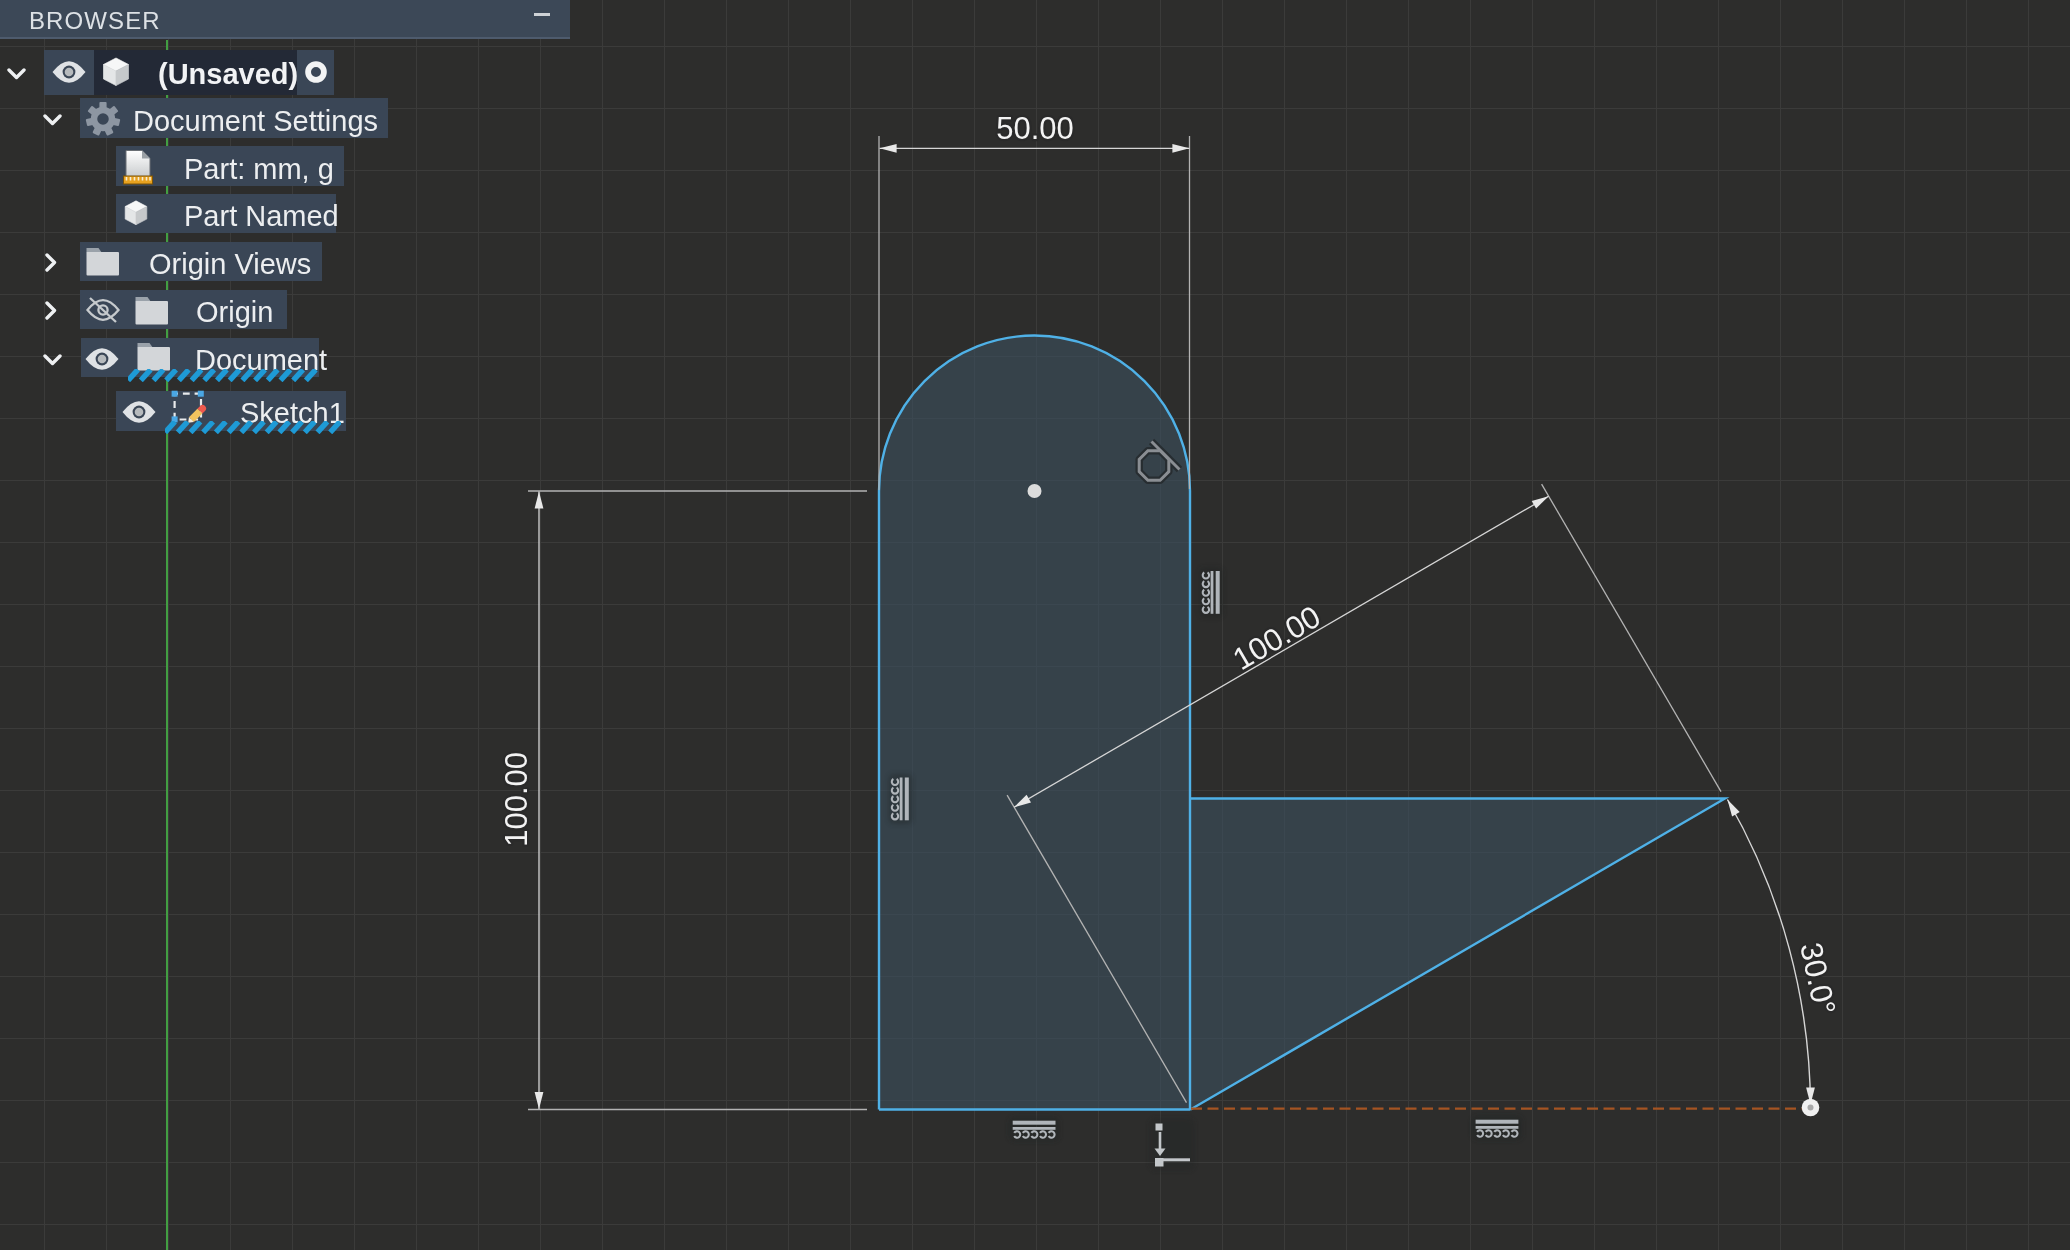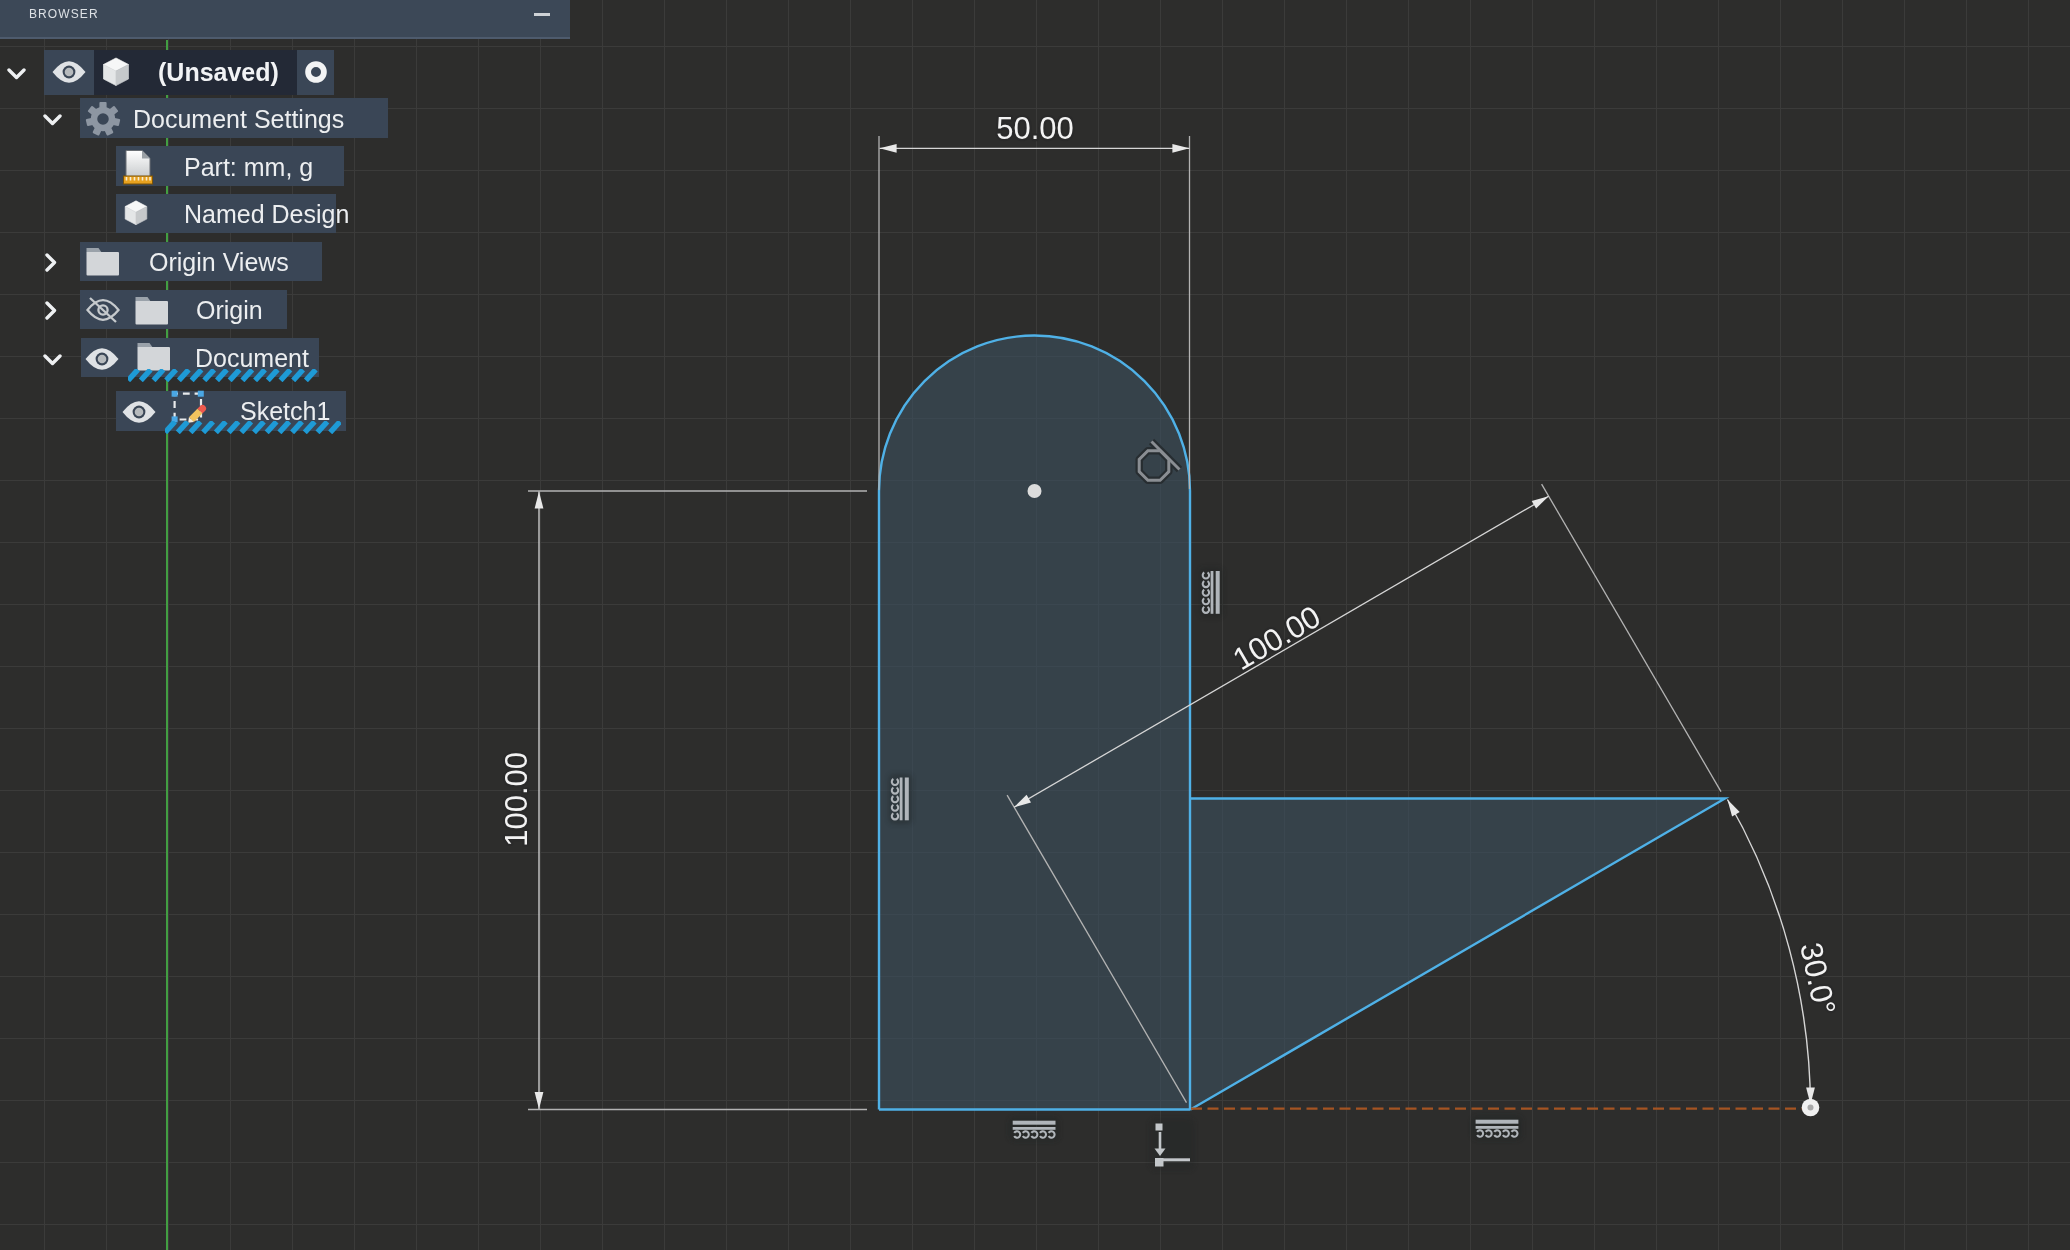--- a/index.html
+++ b/index.html
@@ -7,24 +7,24 @@
   font-family:"Liberation Sans",sans-serif;}
 #grid{position:absolute;left:0;top:0;width:2070px;height:1250px;
   background-image:
     linear-gradient(to right,#3b3b3a 0,#3b3b3a 1px,transparent 1px),
     linear-gradient(to bottom,#3b3b3a 0,#3b3b3a 1px,transparent 1px);
   background-size:62px 100%,100% 62px;
   background-position:44px 0,0 46px;}
 #green{position:absolute;left:166.3px;top:39.5px;width:2px;height:1210px;background:#429e42}
 #cnv{position:absolute;left:0;top:0}
 .box{position:absolute;background:#3a4656}
-.lbl{position:absolute;color:#eceef0;font-size:25px;white-space:nowrap}
+.lbl{position:absolute;color:#eceef0;font-size:29px;white-space:nowrap}
 .ico{position:absolute}
 #hdr{position:absolute;left:0;top:0;width:570px;height:37px;background:#3c4857;border-bottom:2.5px solid #4e5b6d}
-#hdr span{position:absolute;left:29px;top:7px;font-size:12px;letter-spacing:1.1px;color:#dde1e5}
+#hdr span{position:absolute;left:29px;top:7px;font-size:24px;letter-spacing:1.1px;color:#dde1e5}
 #hmin{position:absolute;left:534px;top:13px;width:16px;height:3.2px;background:#ced2d6}
 </style>
 </head>
 <body>
 <div id="root">
   <div id="grid"></div>
   <div id="green"></div>
   <svg id="cnv" width="2070" height="1250" viewBox="0 0 2070 1250">
     <defs>
       <filter id="bl" x="-40%" y="-40%" width="180%" height="180%">
@@ -182,21 +182,21 @@
       <path d="M3.5,27 v3.5 M7.5,27 v3.5 M11.5,27 v3.5 M15.5,27 v3.5 M19.5,27 v3.5 M23.5,27 v3.5 M27,27 v3.5" stroke="#f7ecd2" stroke-width="1.6"></path>
     </svg>
   <div class="lbl" style="left:184px;top:152.5px">Part: mm, g</div>
 
   <div class="box" style="left:116px;top:193.6px;width:220px;height:39.4px"></div>
   <svg class="ico" style="left:123px;top:199px" width="26" height="28" viewBox="0 0 30 30">
       <polygon points="15,1 27.5,7.5 15,14 2.5,7.5" fill="#f6f7f7" stroke="#f6f7f7" stroke-width="0.7"></polygon>
       <polygon points="2.5,7.5 15,14 15,28.5 2.5,22" fill="#e4e6e7" stroke="#e4e6e7" stroke-width="0.7"></polygon>
       <polygon points="27.5,7.5 15,14 15,28.5 27.5,22" fill="#c6c9cb" stroke="#c6c9cb" stroke-width="0.7"></polygon>
     </svg>
-  <div class="lbl" style="left:184px;top:199.5px">Named Design</div>
+  <div class="lbl" style="left:184px;top:199.5px">Part Named</div>
 
   <div class="box" style="left:80px;top:242px;width:242px;height:39px"></div>
   <svg class="ico" style="left:44px;top:253px" width="14" height="20">
       <polyline points="3,2 10.5,9.5 3,17" fill="none" stroke="#eef0f2" stroke-width="3.4" stroke-linecap="round" stroke-linejoin="round"></polyline>
     </svg>
   <svg class="ico" style="left:86px;top:247px" width="34" height="29" viewBox="0 0 34 29">
       <polygon points="0.5,1 12.5,1 16,6 0.5,6" fill="#9aa2aa"></polygon>
       <rect x="0.5" y="5" width="32.5" height="23.5" rx="1" fill="#d3d6d9"></rect>
     </svg>
   <div class="lbl" style="left:149px;top:248px">Origin Views</div>

